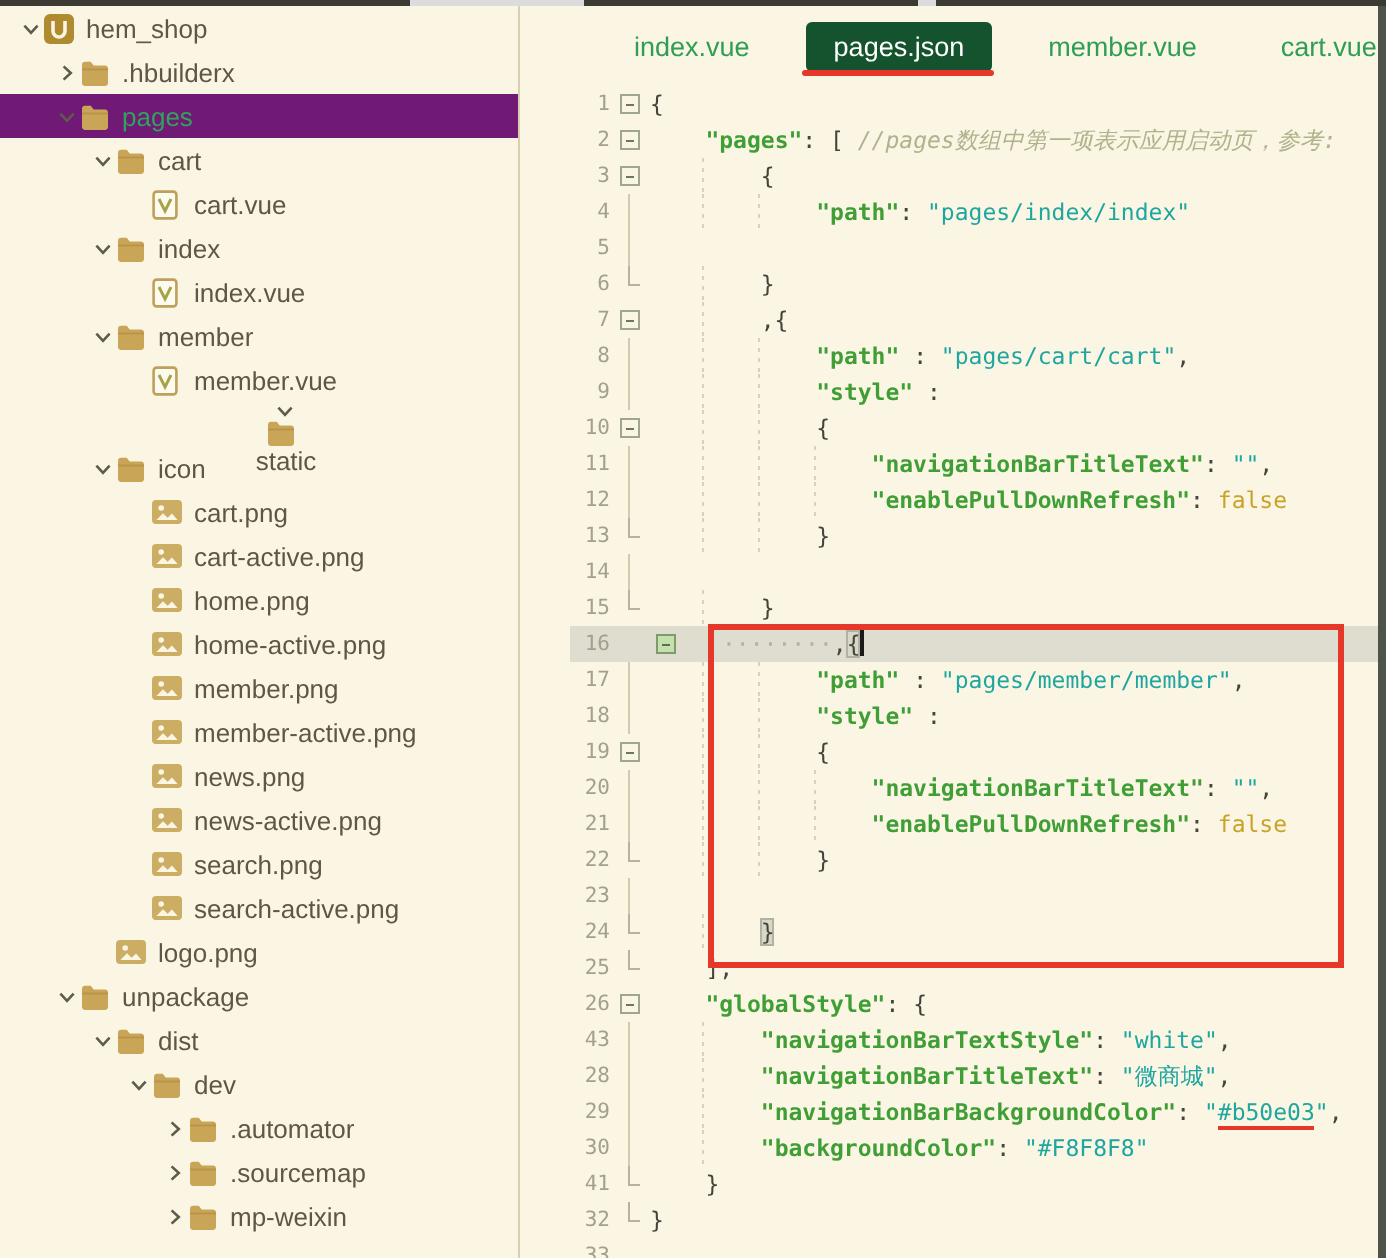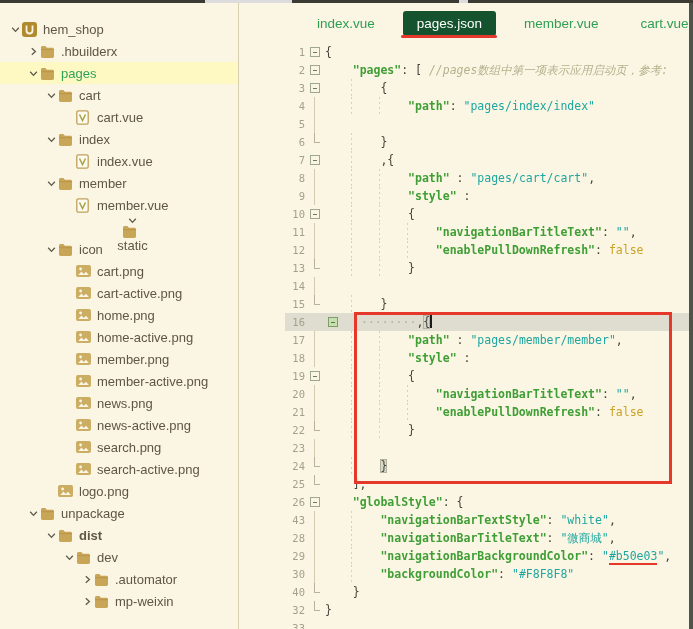--- a/index.html
+++ b/index.html
@@ -8,23 +8,23 @@
     background:#FBF6E3;font-family:"Liberation Sans",sans-serif;
     -webkit-font-smoothing:antialiased;
   }
   
   #top-strip{position:absolute;left:0;top:0;width:693px;height:3px;background:#3B3B33;z-index:9;}
   #top-strip .seg1{position:absolute;left:205px;top:0;width:87px;height:3px;background:#DCDCDC;}
   #top-strip .seg2{position:absolute;left:459px;top:0;width:9px;height:3px;background:#DCDCDC;}
   
   #right-strip{position:absolute;right:0;top:0;width:4px;height:629px;background:#4E544A;z-index:8;}
   
-  #sidebar{position:absolute;left:0;top:3px;width:239px;height:626px;border-right:1px solid #D8CFB1;box-sizing:border-box;padding-top:15px;overflow:hidden;}
+  #sidebar{position:absolute;left:0;top:3px;width:260px;height:626px;border-right:1px solid #D8CFB1;box-sizing:border-box;overflow:hidden;}
   .trow{display:flex;align-items:center;height:22px;font-size:13px;color:#5E5646;white-space:nowrap;cursor:default;}
-  .trow.sel{background:#fef9c3;}
+  .trow.sel{background:#701a75;}
   .trow.accent .tlabel{color:#2FA35C;}
   .arrow{width:14px;display:flex;align-items:center;justify-content:center;flex:none;}
   .ticon{width:20px;display:flex;align-items:center;flex:none;}
   .tlabel{padding-left:1px;}
   
   #main{position:absolute;left:285px;top:3px;right:4px;bottom:0;}
   #tabbar{position:relative;height:40px;display:flex;align-items:center;padding-left:18px;gap:14px;}
   .tab{font-size:13.5px;color:#2F9E55;padding:5px 14px;border-radius:3px;cursor:pointer;white-space:nowrap;}
   .tab.active{background:#14532d;color:#FFFFFF;}
   #editor{position:relative;}
@@ -337,21 +337,21 @@
           </svg>
         </span>
         <span class="ticon">
           <svg width="15" height="13" viewBox="0 0 16 14">
             <path d="M1 2.6C1 1.7 1.7 1 2.6 1h3.1l1.6 2h6.1c.9 0 1.6.7 1.6 1.6v7.8c0 .9-.7 1.6-1.6 1.6H2.6c-.9 0-1.6-.7-1.6-1.6z" fill="#C9A558"></path>
             <path d="M1 4.6h14v1H1z" fill="#B8944A"></path>
           </svg>
         </span>
         <span class="tlabel">unpackage</span>
       </div>
-      <div class="trow" style="padding-left: 44px; font-weight: bold;">
+      <div class="trow" style="padding-left: 44px;">
         <span class="arrow">
           <svg width="9" height="9" viewBox="0 0 9 9">
             <path d="M1.2 2.8l3.3 3.6 3.3-3.6" fill="none" stroke="#5E5A4C" stroke-width="1.3"></path>
           </svg>
         </span>
         <span class="ticon">
           <svg width="15" height="13" viewBox="0 0 16 14">
             <path d="M1 2.6C1 1.7 1.7 1 2.6 1h3.1l1.6 2h6.1c.9 0 1.6.7 1.6 1.6v7.8c0 .9-.7 1.6-1.6 1.6H2.6c-.9 0-1.6-.7-1.6-1.6z" fill="#C9A558"></path>
             <path d="M1 4.6h14v1H1z" fill="#B8944A"></path>
           </svg>
@@ -378,20 +378,34 @@
             <path d="M2.8 1.2l3.6 3.3-3.6 3.3" fill="none" stroke="#5E5A4C" stroke-width="1.3"></path>
           </svg>
         </span>
         <span class="ticon">
           <svg width="15" height="13" viewBox="0 0 16 14">
             <path d="M1 2.6C1 1.7 1.7 1 2.6 1h3.1l1.6 2h6.1c.9 0 1.6.7 1.6 1.6v7.8c0 .9-.7 1.6-1.6 1.6H2.6c-.9 0-1.6-.7-1.6-1.6z" fill="#C9A558"></path>
             <path d="M1 4.6h14v1H1z" fill="#B8944A"></path>
           </svg>
         </span>
         <span class="tlabel">.automator</span>
+      </div>
+      <div class="trow" style="padding-left: 80px;">
+        <span class="arrow">
+          <svg width="9" height="9" viewBox="0 0 9 9">
+            <path d="M2.8 1.2l3.6 3.3-3.6 3.3" fill="none" stroke="#5E5A4C" stroke-width="1.3"></path>
+          </svg>
+        </span>
+        <span class="ticon">
+          <svg width="15" height="13" viewBox="0 0 16 14">
+            <path d="M1 2.6C1 1.7 1.7 1 2.6 1h3.1l1.6 2h6.1c.9 0 1.6.7 1.6 1.6v7.8c0 .9-.7 1.6-1.6 1.6H2.6c-.9 0-1.6-.7-1.6-1.6z" fill="#C9A558"></path>
+            <path d="M1 4.6h14v1H1z" fill="#B8944A"></path>
+          </svg>
+        </span>
+        <span class="tlabel">.sourcemap</span>
       </div>
       <div class="trow" style="padding-left: 80px;">
         <span class="arrow">
           <svg width="9" height="9" viewBox="0 0 9 9">
             <path d="M2.8 1.2l3.6 3.3-3.6 3.3" fill="none" stroke="#5E5A4C" stroke-width="1.3"></path>
           </svg>
         </span>
         <span class="ticon">
           <svg width="15" height="13" viewBox="0 0 16 14">
             <path d="M1 2.6C1 1.7 1.7 1 2.6 1h3.1l1.6 2h6.1c.9 0 1.6.7 1.6 1.6v7.8c0 .9-.7 1.6-1.6 1.6H2.6c-.9 0-1.6-.7-1.6-1.6z" fill="#C9A558"></path>
@@ -433,21 +447,21 @@
         <div class="line"><span class="num">21</span><span class="fold f-line"></span><span class="code g3"><span class="t-p">                </span><span class="t-k">"enablePullDownRefresh"</span><span class="t-p">: </span><span class="t-b">false</span></span></div>
         <div class="line"><span class="num">22</span><span class="fold f-end"></span><span class="code g2"><span class="t-p">            }</span></span></div>
         <div class="line"><span class="num">23</span><span class="fold f-line"></span><span class="code g2"></span></div>
         <div class="line"><span class="num">24</span><span class="fold f-end"></span><span class="code g1"><span class="t-p">        </span><span class="t-p t-m">}</span></span></div>
         <div class="line"><span class="num">25</span><span class="fold f-end"></span><span class="code"><span class="t-p">    ],</span></span></div>
         <div class="line"><span class="num">26</span><span class="fold f-open"></span><span class="code"><span class="t-p">    </span><span class="t-k">"globalStyle"</span><span class="t-p">: {</span></span></div>
         <div class="line"><span class="num">43</span><span class="fold f-line"></span><span class="code g1"><span class="t-p">        </span><span class="t-k">"navigationBarTextStyle"</span><span class="t-p">: </span><span class="t-s">"white"</span><span class="t-p">,</span></span></div>
         <div class="line"><span class="num">28</span><span class="fold f-line"></span><span class="code g1"><span class="t-p">        </span><span class="t-k">"navigationBarTitleText"</span><span class="t-p">: </span><span class="t-s">"微商城"</span><span class="t-p">,</span></span></div>
         <div class="line"><span class="num">29</span><span class="fold f-line"></span><span class="code g1"><span class="t-p">        </span><span class="t-k">"navigationBarBackgroundColor"</span><span class="t-p">: </span><span class="t-s">"</span><span class="t-s t-ru">#b50e03</span><span class="t-s">"</span><span class="t-p">,</span></span></div>
         <div class="line"><span class="num">30</span><span class="fold f-line"></span><span class="code g1"><span class="t-p">        </span><span class="t-k">"backgroundColor"</span><span class="t-p">: </span><span class="t-s">"#F8F8F8"</span></span></div>
-        <div class="line"><span class="num">40</span><span class="fold f-end"></span><span class="code"><span class="t-p">    }</span></span></div>
+        <div class="line"><span class="num">41</span><span class="fold f-end"></span><span class="code"><span class="t-p">    }</span></span></div>
         <div class="line"><span class="num">32</span><span class="fold f-end"></span><span class="code"><span class="t-p">}</span></span></div>
         <div class="line"><span class="num">33</span><span class="fold f-none"></span><span class="code"></span></div>
       </div>
   </div>
 
   <div id="tab-underline"></div>
   <div id="red-box"></div>
 
 
   <div id="right-strip"></div>

